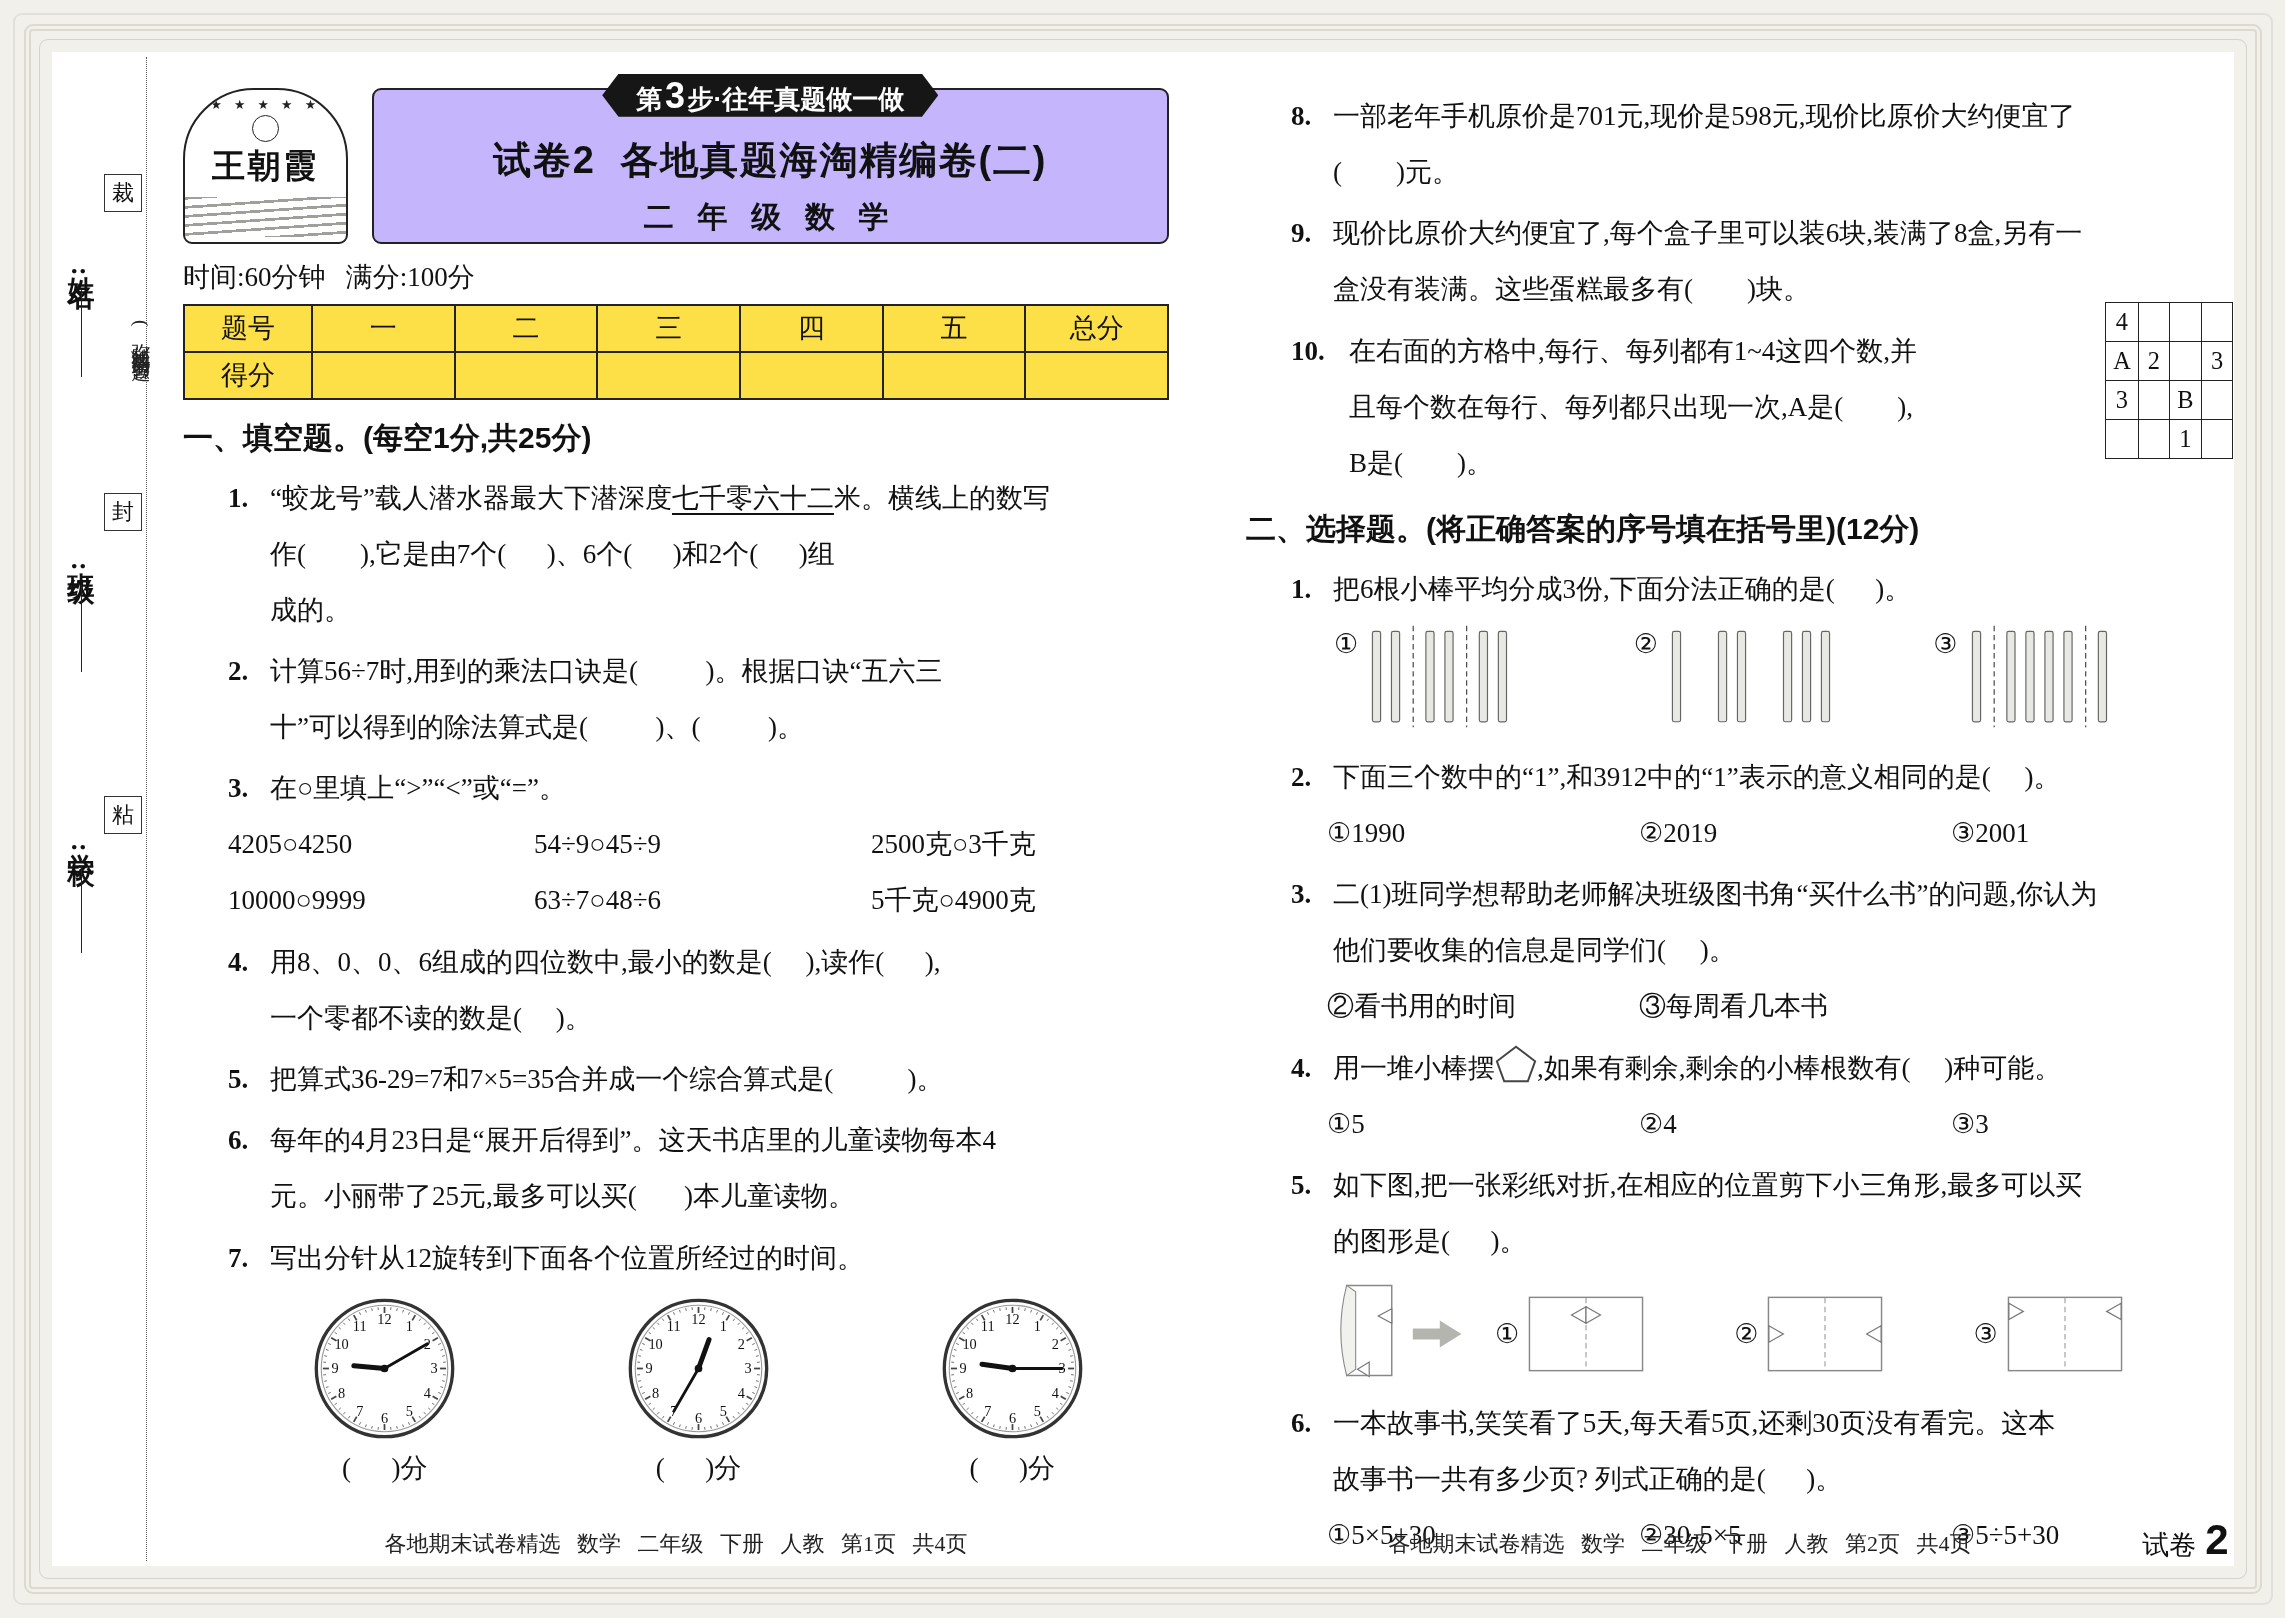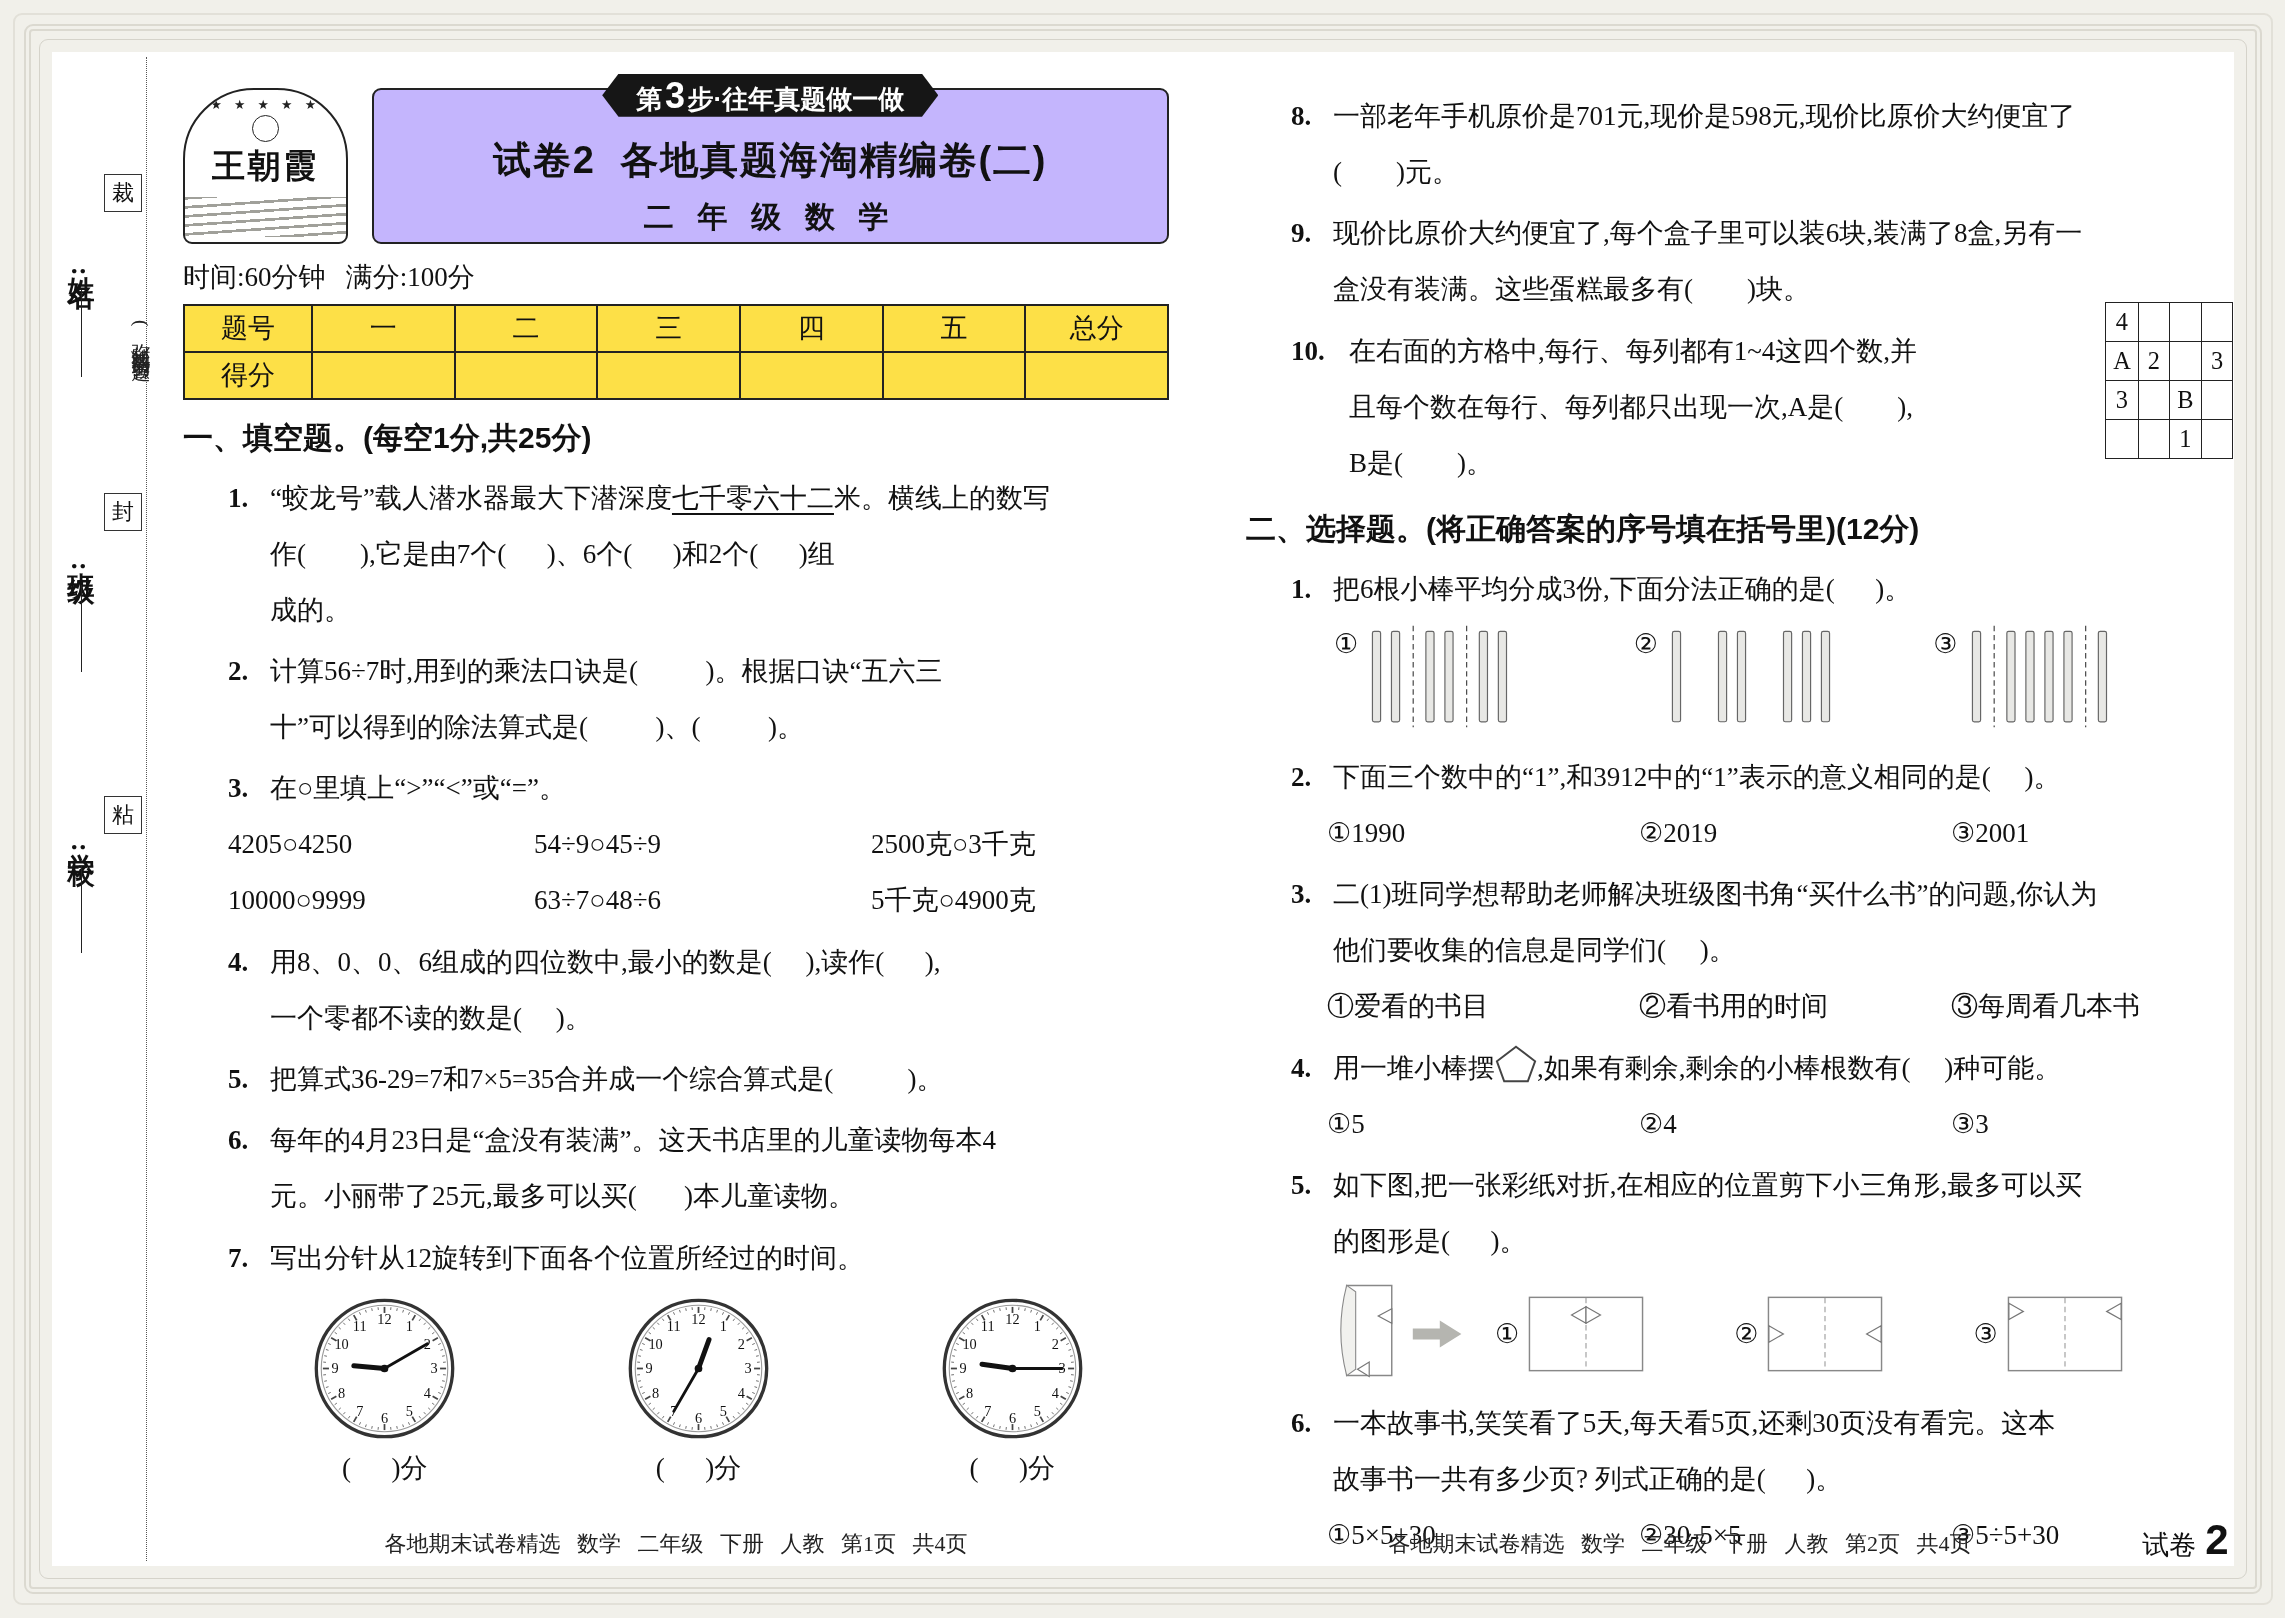--- a/index.html
+++ b/index.html
@@ -189,21 +189,21 @@
     <div class="q">
       <div class="line first"><span class="qno">4.</span><span>用8、0、0、6组成的四位数中,最小的数是(     ),读作(      ),</span></div>
       <div class="line">一个零都不读的数是(     )。</div>
     </div>
 
     <div class="q">
       <div class="line first"><span class="qno">5.</span><span>把算式36-29=7和7×5=35合并成一个综合算式是(           )。</span></div>
     </div>
 
     <div class="q">
-      <div class="line first"><span class="qno">6.</span><span>每年的4月23日是“盒没有装满”。这天书店里的儿童读物每本4</span></div>
+      <div class="line first"><span class="qno">6.</span><span>每年的4月23日是“展开后得到”。这天书店里的儿童读物每本4</span></div>
       <div class="line">元。小丽带了25元,最多可以买(       )本儿童读物。</div>
     </div>
 
     <div class="q">
       <div class="line first"><span class="qno">7.</span><span>写出分针从12旋转到下面各个位置所经过的时间。</span></div>
       <div class="clock-row">
         <div class="clock-cell">
           <div><svg width="143" height="143" viewBox="0 0 130 130" style="font-size:30px">
                 <circle cx="65" cy="65" r="62" fill="#fff" stroke="#333" stroke-width="3"></circle>
                 <circle cx="65" cy="65" r="57.5" fill="none" stroke="#999" stroke-width="1"></circle>
@@ -558,21 +558,20 @@
           <span class="o1">①1990</span>
           <span class="o2">②2019</span>
           <span>③2001</span>
         </div>
     </div>
 
     <div class="q">
       <div class="line first"><span class="qno">3.</span><span>二(1)班同学想帮助老师解决班级图书角“买什么书”的问题,你认为</span></div>
       <div class="line">他们要收集的信息是同学们(     )。</div>
       <div class="opts">
-          <span class="o1">①爱看的书目</span>
           <span class="o2">②看书用的时间</span>
           <span>③每周看几本书</span>
         </div>
     </div>
 
     <div class="q">
       <div class="line first"><span class="qno">4.</span><span>用一堆小棒摆</span><svg width="42" height="40" viewBox="0 0 46 44" style="vertical-align:-7.2px">
             <polygon points="23,3 44,19 36,41 10,41 2,19" fill="none" stroke="#444" stroke-width="2.2"></polygon>
           </svg><span>,如果有剩余,剩余的小棒根数有(     )种可能。</span></div>
       <div class="opts">

